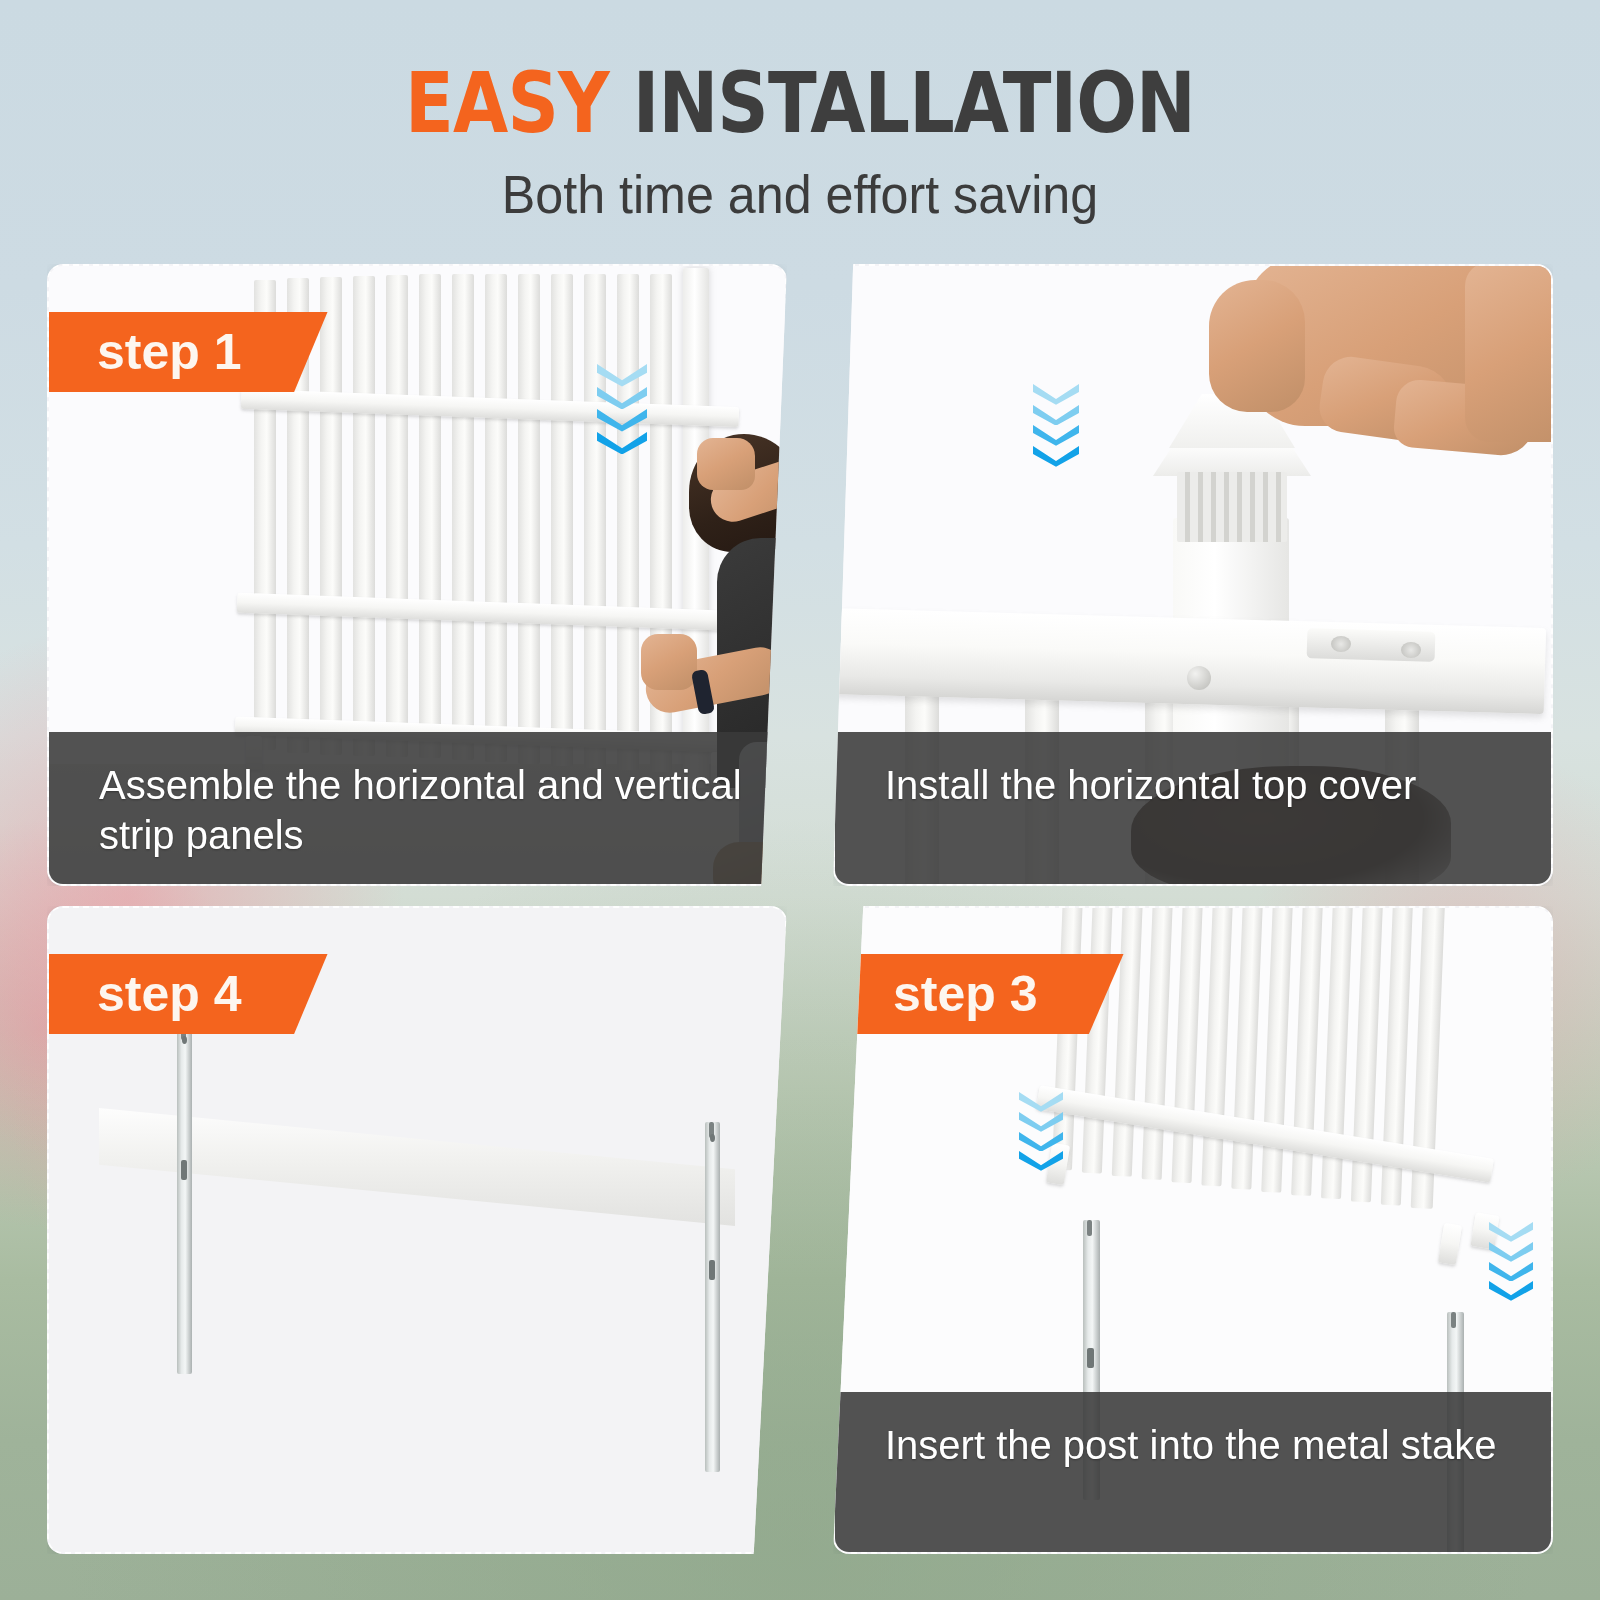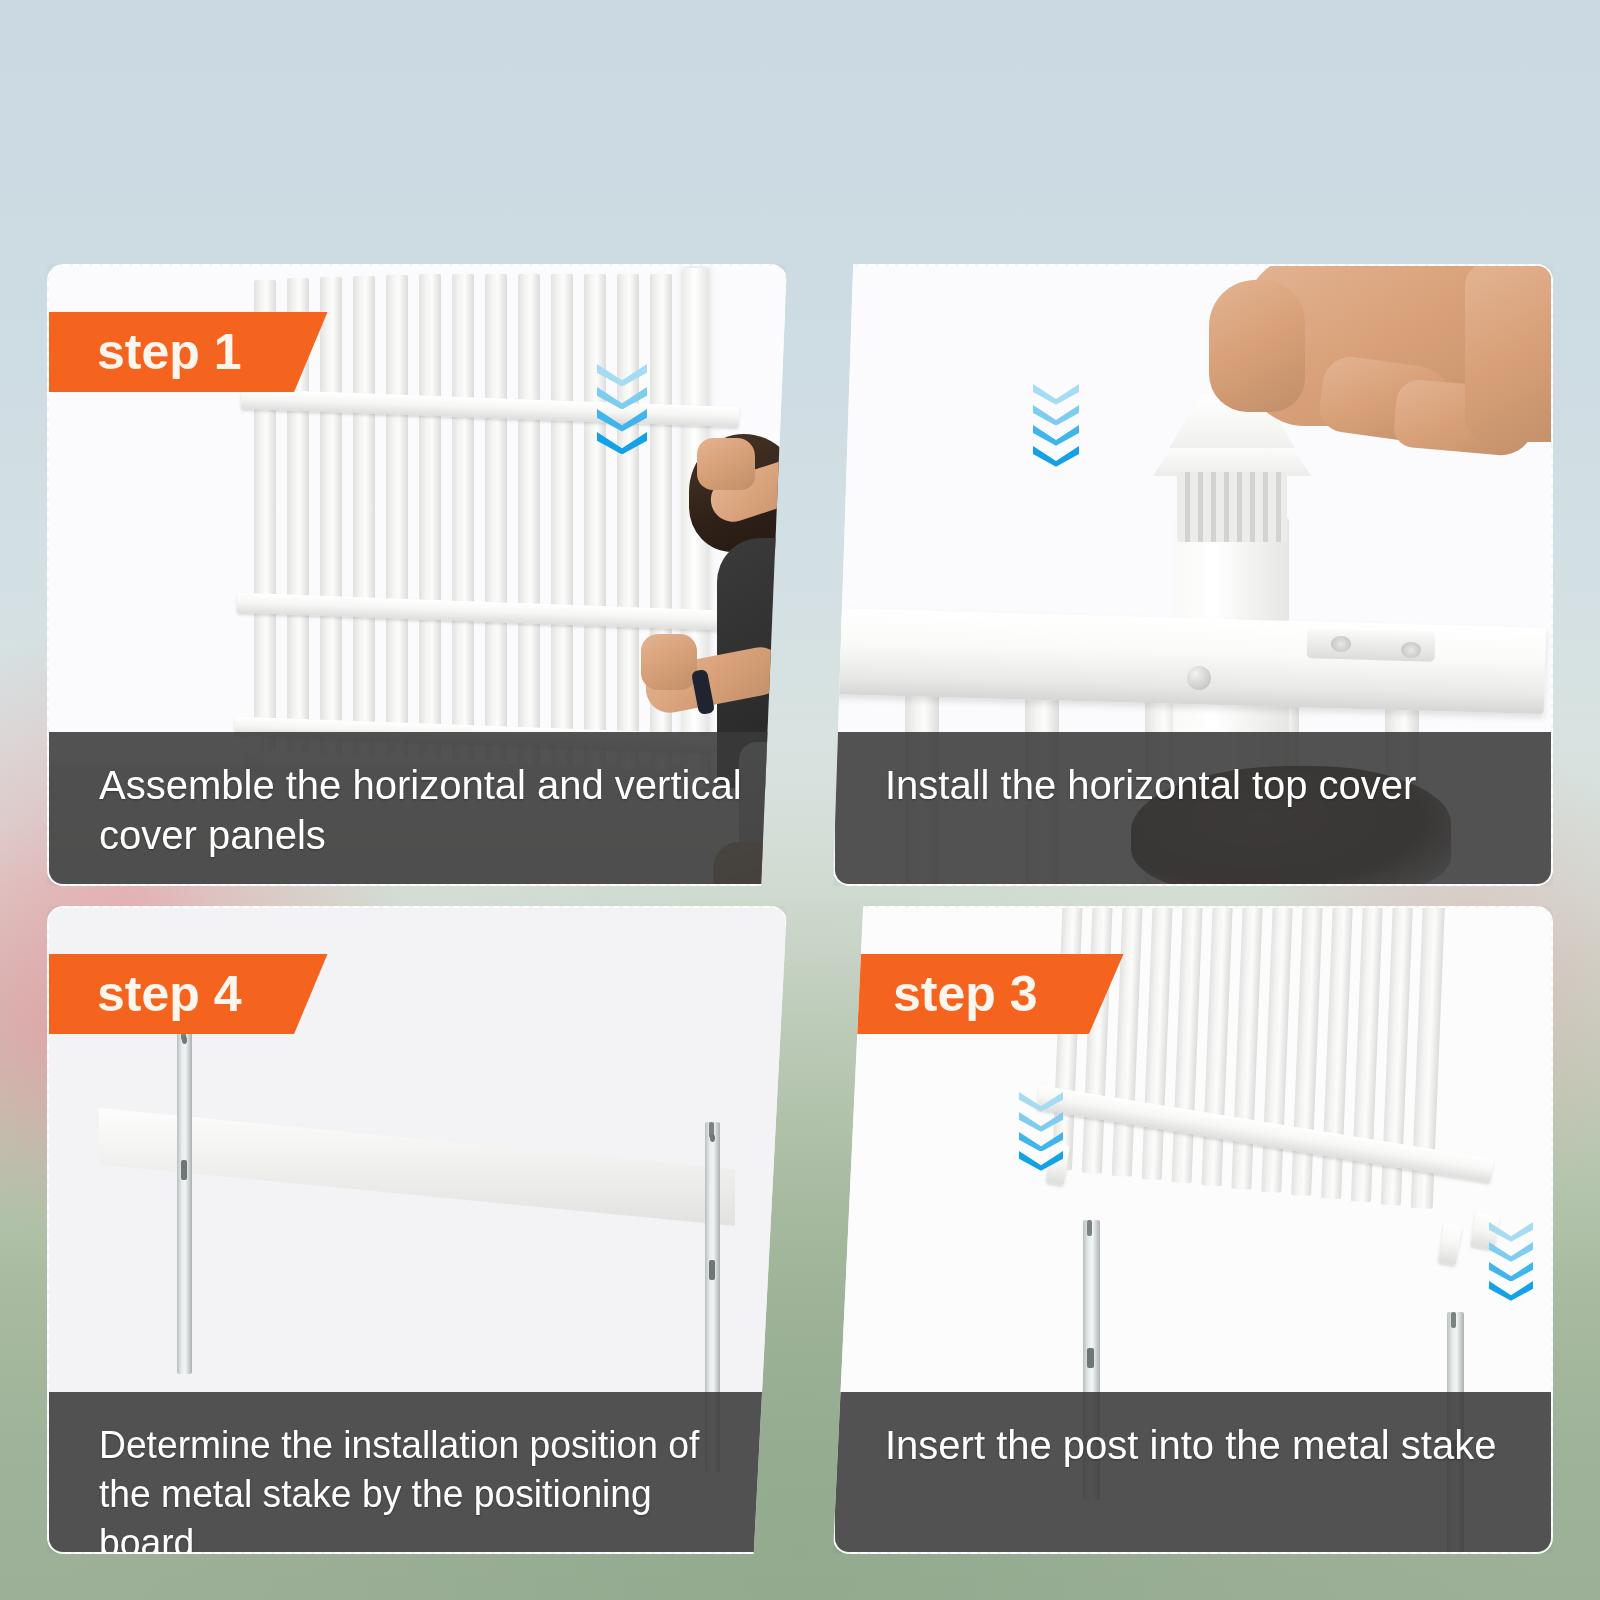--- a/index.html
+++ b/index.html
@@ -147,20 +147,27 @@
 
   .skin { background:linear-gradient(150deg,#e3b493 0%,#d8a078 48%,#c08f68 100%); }
   .hair { background:linear-gradient(160deg,#4a3527 0%,#2f2118 60%,#241812 100%); }
   .shirt{ background:linear-gradient(150deg,#3b3b3b 0%,#222 100%); }
 </style>
 </head>
 <body>
 
 <div id="page">
 
+  <div class="header">
+    <div class="title">
+      <span class="accent">EASY</span>
+      <span>INSTALLATION</span>
+    </div>
+    <div class="subtitle">Both time and effort saving</div>
+  </div>
 
   <div class="grid">
 
     <div class="card c1">
       <div class="photo">
         <div class="floor" style="height:120px;"></div>
 
         <div class="fence-wrap" style="left:205px; top:8px; width:470px; height:492px;">
           <div class="picket" style="left:0px;   top:6px;  height:470px;"></div>
           <div class="picket" style="left:33px;  top:4px;  height:475px;"></div>
@@ -210,21 +217,21 @@
           <svg class="chev" viewBox="0 0 40 18">
             <path d="M0 0 L20 13 L40 0 L40 7 L20 18 L0 7 Z" fill="#12a2e8"></path>
             </svg>
         </div>
       </div>
 
       <div class="badge">
         <span>step 1</span>
       </div>
       <div class="caption">
-        <p>Assemble the horizontal and vertical cover panels</p>
+        <p>Assemble the horizontal and vertical strip panels</p>
       </div>
     </div>
 
     <div class="card c2">
       <div class="photo">
 
         <div style="position:absolute; left:60px; top:380px; width:620px; height:250px;">
           <div class="picket" style="left:10px;  top:0; height:250px; width:34px;"></div>
           <div class="picket" style="left:130px; top:0; height:250px; width:34px;"></div>
           <div class="picket" style="left:250px; top:0; height:250px; width:34px;"></div>
@@ -303,23 +310,20 @@
         <div style="position:absolute; left:132px; top:252px; width:6px; height:20px; background:#6f7676; border-radius:2px;"></div>
         <div style="position:absolute; left:133px; top:128px; width:5px; height:8px; background:#707777; border-radius:50%;"></div>
 
         <div class="stake" style="left:656px; top:214px; height:350px;"></div>
         <div style="position:absolute; left:660px; top:352px; width:6px; height:20px; background:#6f7676; border-radius:2px;"></div>
         <div style="position:absolute; left:661px; top:226px; width:5px; height:8px; background:#707777; border-radius:50%;"></div>
       </div>
 
       <div class="badge">
         <span>step 4</span>
-      </div>
-      <div class="caption">
-        <p>Determine the installation position of the metal stake by the positioning board</p>
       </div>
     </div>
 
     <div class="card c4">
       <div class="photo" style="background:#fcfcfd;">
 
         <div style="position:absolute; left:222px; top:-10px; width:420px; height:300px; transform:rotate(2.3deg);">
           <div class="picket" style="left:0px;   top:0; height:280px; width:20px;"></div>
           <div class="picket" style="left:30px;  top:0; height:282px; width:20px;"></div>
           <div class="picket" style="left:60px;  top:0; height:284px; width:20px;"></div>

